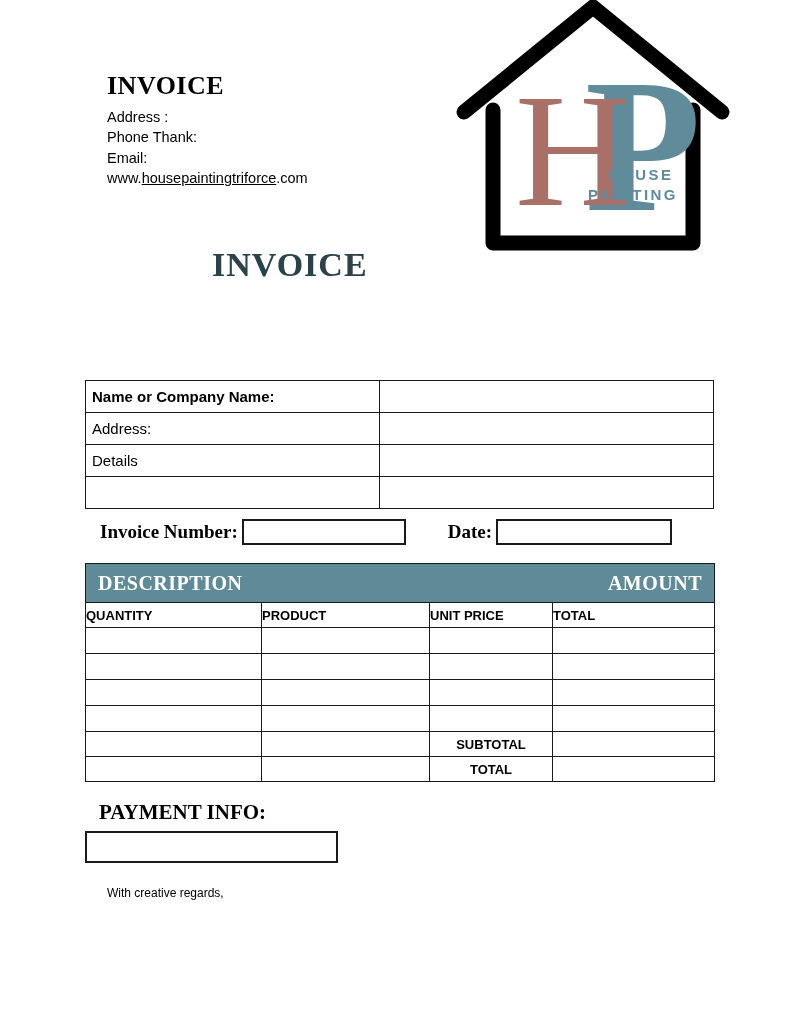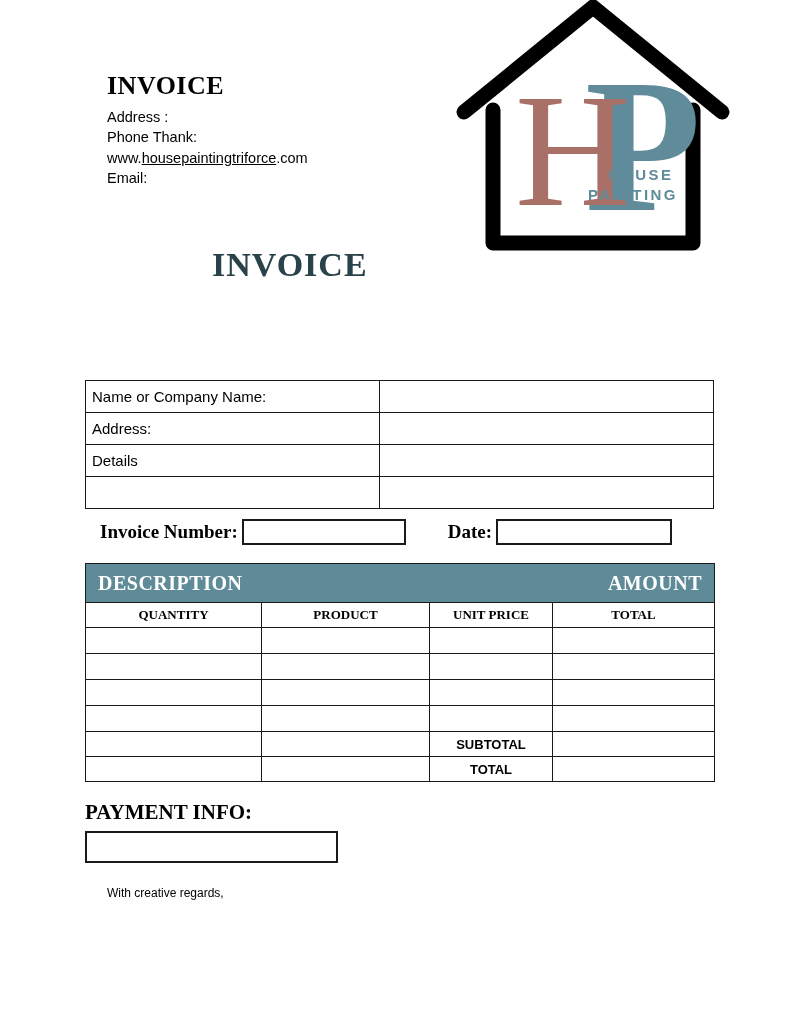--- a/index.html
+++ b/index.html
@@ -78,21 +78,21 @@
   }
   .cust-table td {
     border: 1.6px solid #1a1a1a;
     height: 31px;
     padding: 0 6px;
     font-family: "Liberation Sans", sans-serif;
     font-size: 15px;
     vertical-align: middle;
   }
   .cust-table td.label-col { width: 281px; }
-  .cust-table td.bold { font-weight: normal; }
+  .cust-table td.bold { font-weight: bold; }
 
   
   .meta-row {
     position: absolute;
     left: 100px;
     top: 519px;
     width: 614px;
     display: flex;
     align-items: center;
   }
@@ -139,22 +139,21 @@
   }
   .bar-inner span {
     font-family: "Liberation Serif", serif;
     font-weight: bold;
     font-size: 20px;
     color: #ffffff;
     letter-spacing: 0.5px;
   }
   .col-head {
     height: 24px;
-    text-align: center;
-    font-family: Liberation Serif, serif;
+    font-family: Liberation Sans, sans-serif;
     font-weight: bold;
     font-size: 13px;
     color: #000;
     vertical-align: middle;
   }
   .items-table col.c1 { width: 176px; }
   .items-table col.c2 { width: 168px; }
   .items-table col.c3 { width: 123px; }
   .items-table col.c4 { width: 162px; }
   .data-row td { height: 25px; }
@@ -163,21 +162,21 @@
     text-align: center;
     font-family: "Liberation Sans", sans-serif;
     font-weight: bold;
     font-size: 13px;
     vertical-align: middle;
   }
 
   
   .payment-title {
     position: absolute;
-    left: 85px;
+    left: 99px;
     top: 800px;
     font-family: "Liberation Serif", serif;
     font-weight: bold;
     font-size: 21px;
     color: #000;
   }
   .payment-box {
     position: absolute;
     left: 85px;
     top: 831px;
@@ -196,22 +195,22 @@
     color: #000;
   }
 </style>
 </head>
 <body>
 
 <div class="header-block">
   <div class="invoice-heading-small">INVOICE</div>
   <div class="contact-line">Address :</div>
   <div class="contact-line">Phone Thank:</div>
+  <div class="contact-line">Email:</div>
   <div class="contact-line"><span>www.</span><span class="link">housepaintingtriforce</span><span>.com</span></div>
-  <div class="contact-line">Email:</div>
 </div>
 
 <div class="logo-wrap">
   <svg width="280" height="256" viewBox="0 0 280 256" xmlns="http://www.w3.org/2000/svg">
 
     <path d="M 38 110 L 38 243 L 238 243 L 238 110" fill="none" stroke="#000000" stroke-width="15" stroke-linecap="round" stroke-linejoin="round"></path>
 
     <path d="M 9 112 L 138 7 L 267 112" fill="none" stroke="#000000" stroke-width="15" stroke-linecap="round" stroke-linejoin="round"></path>
 
     <text x="130" y="210" font-family="Liberation Serif, serif" font-size="190" font-weight="bold" fill="#5f8b9b">P</text>

